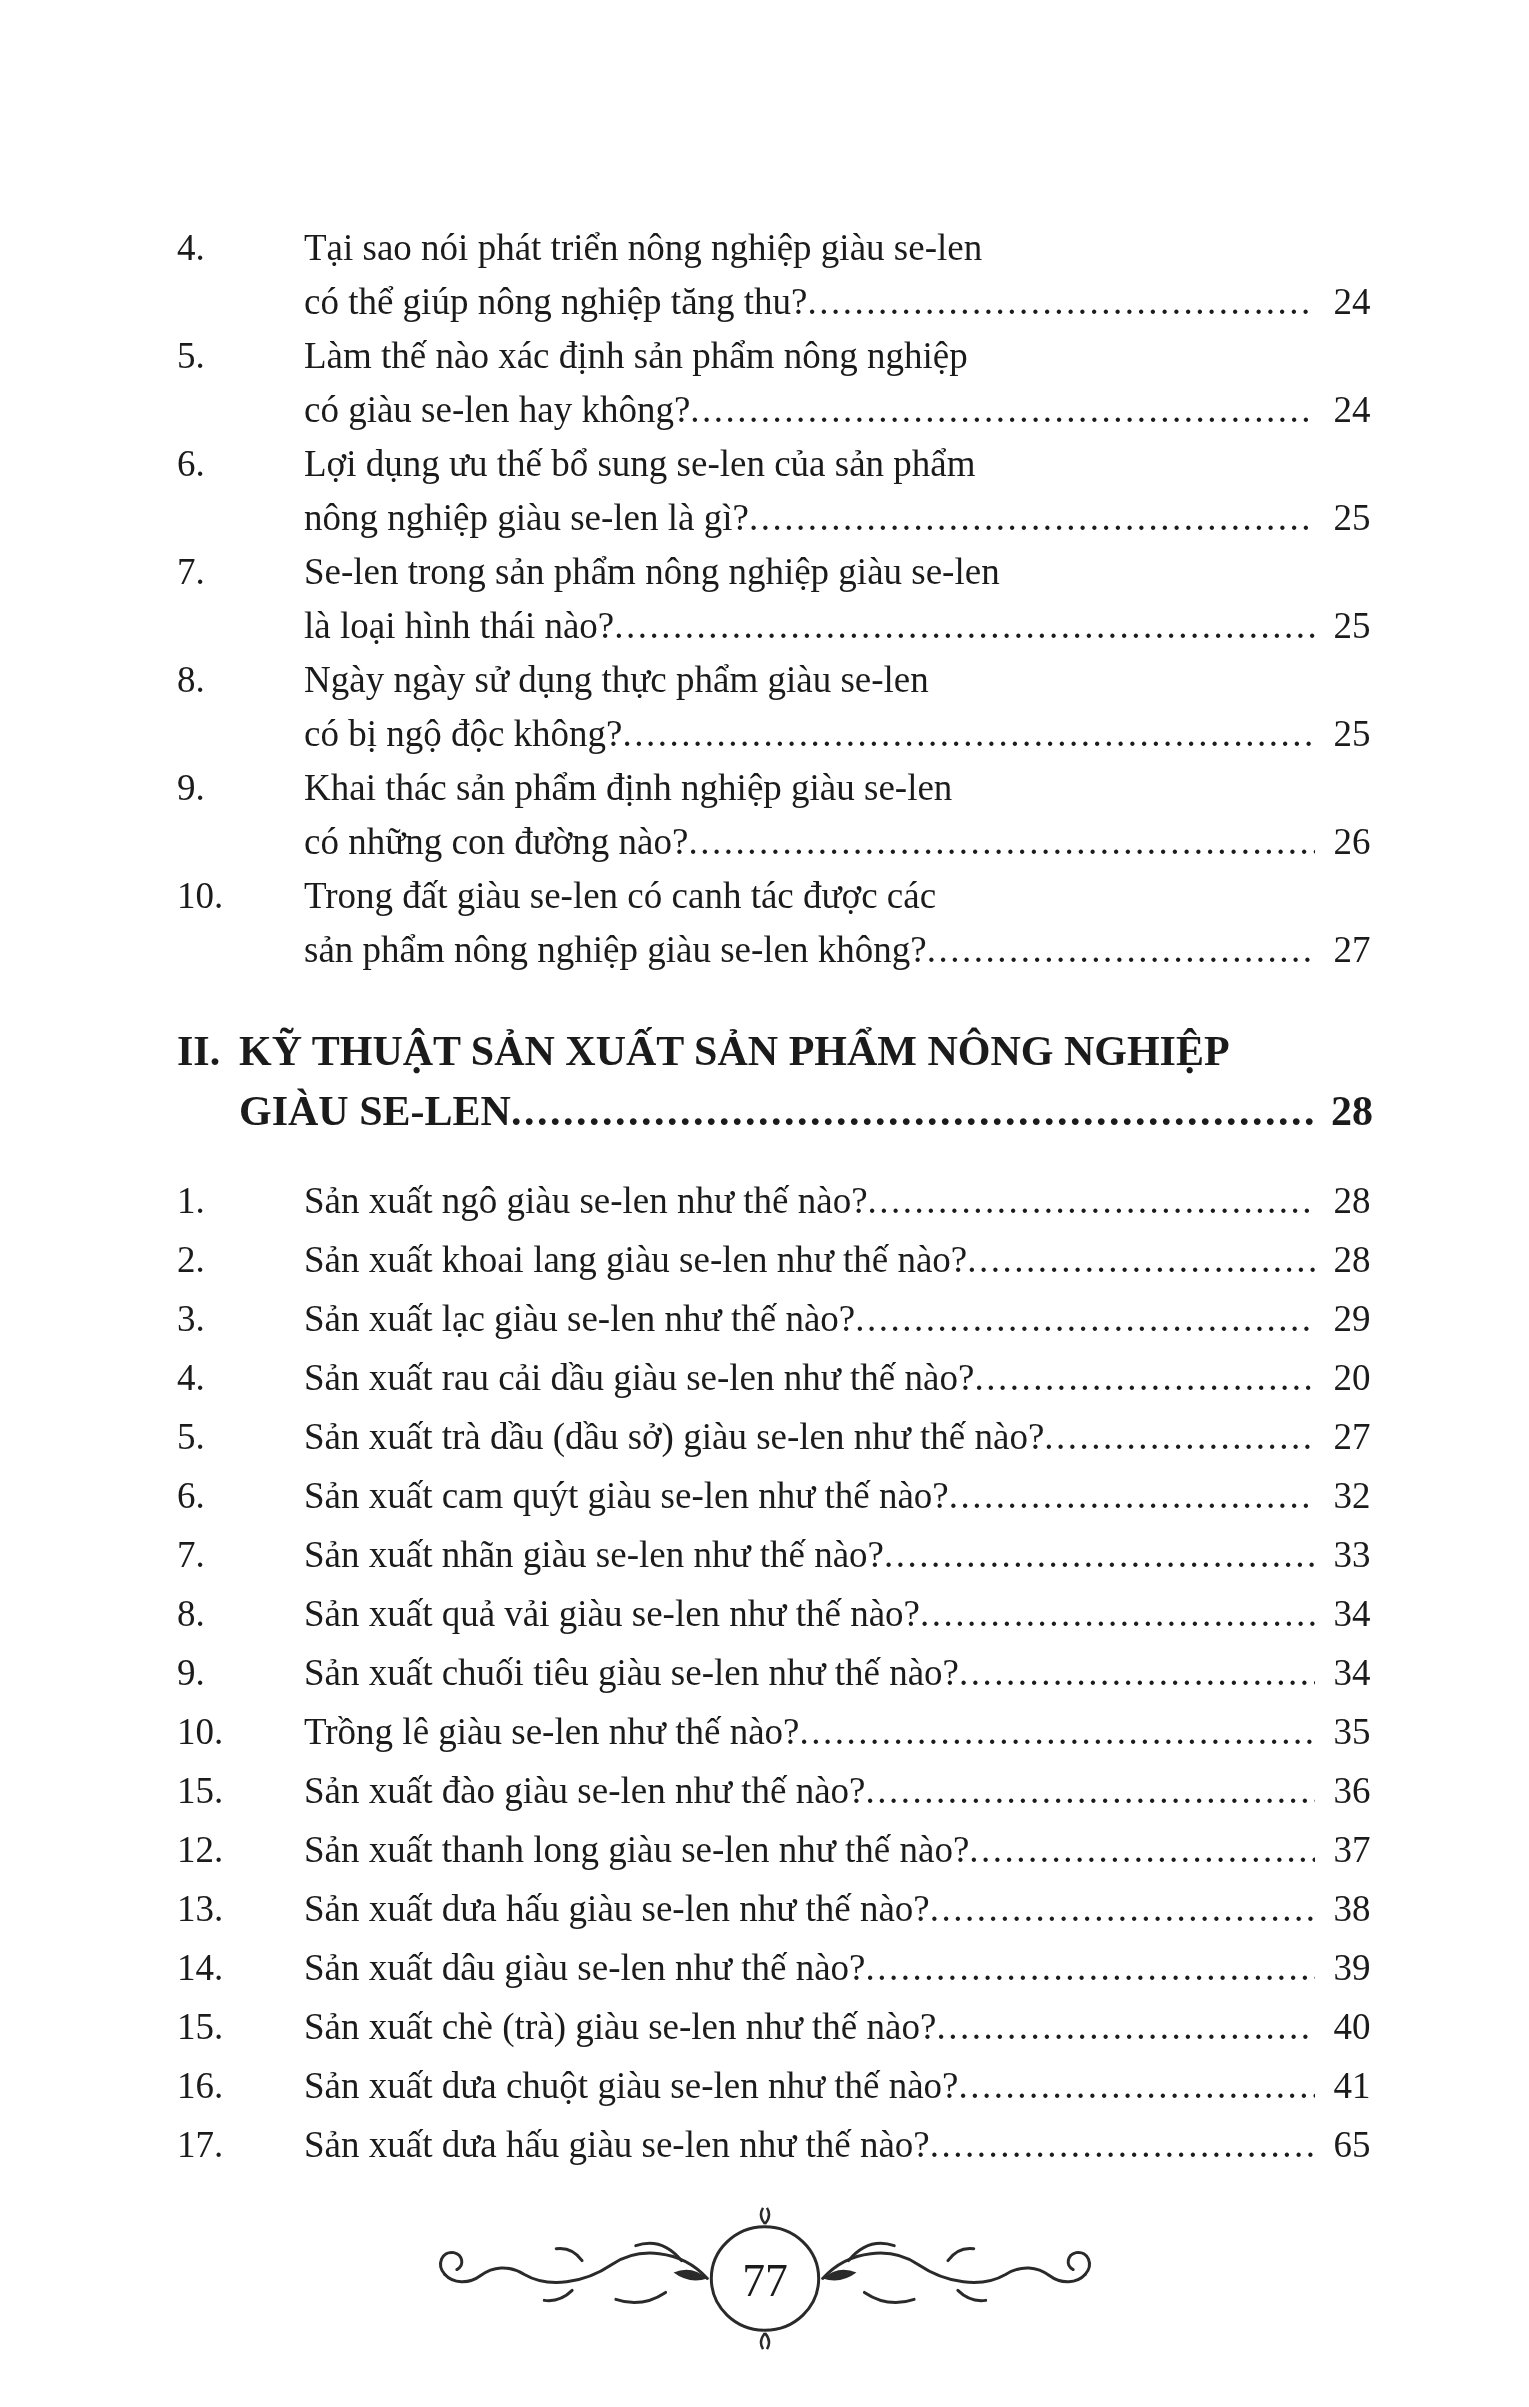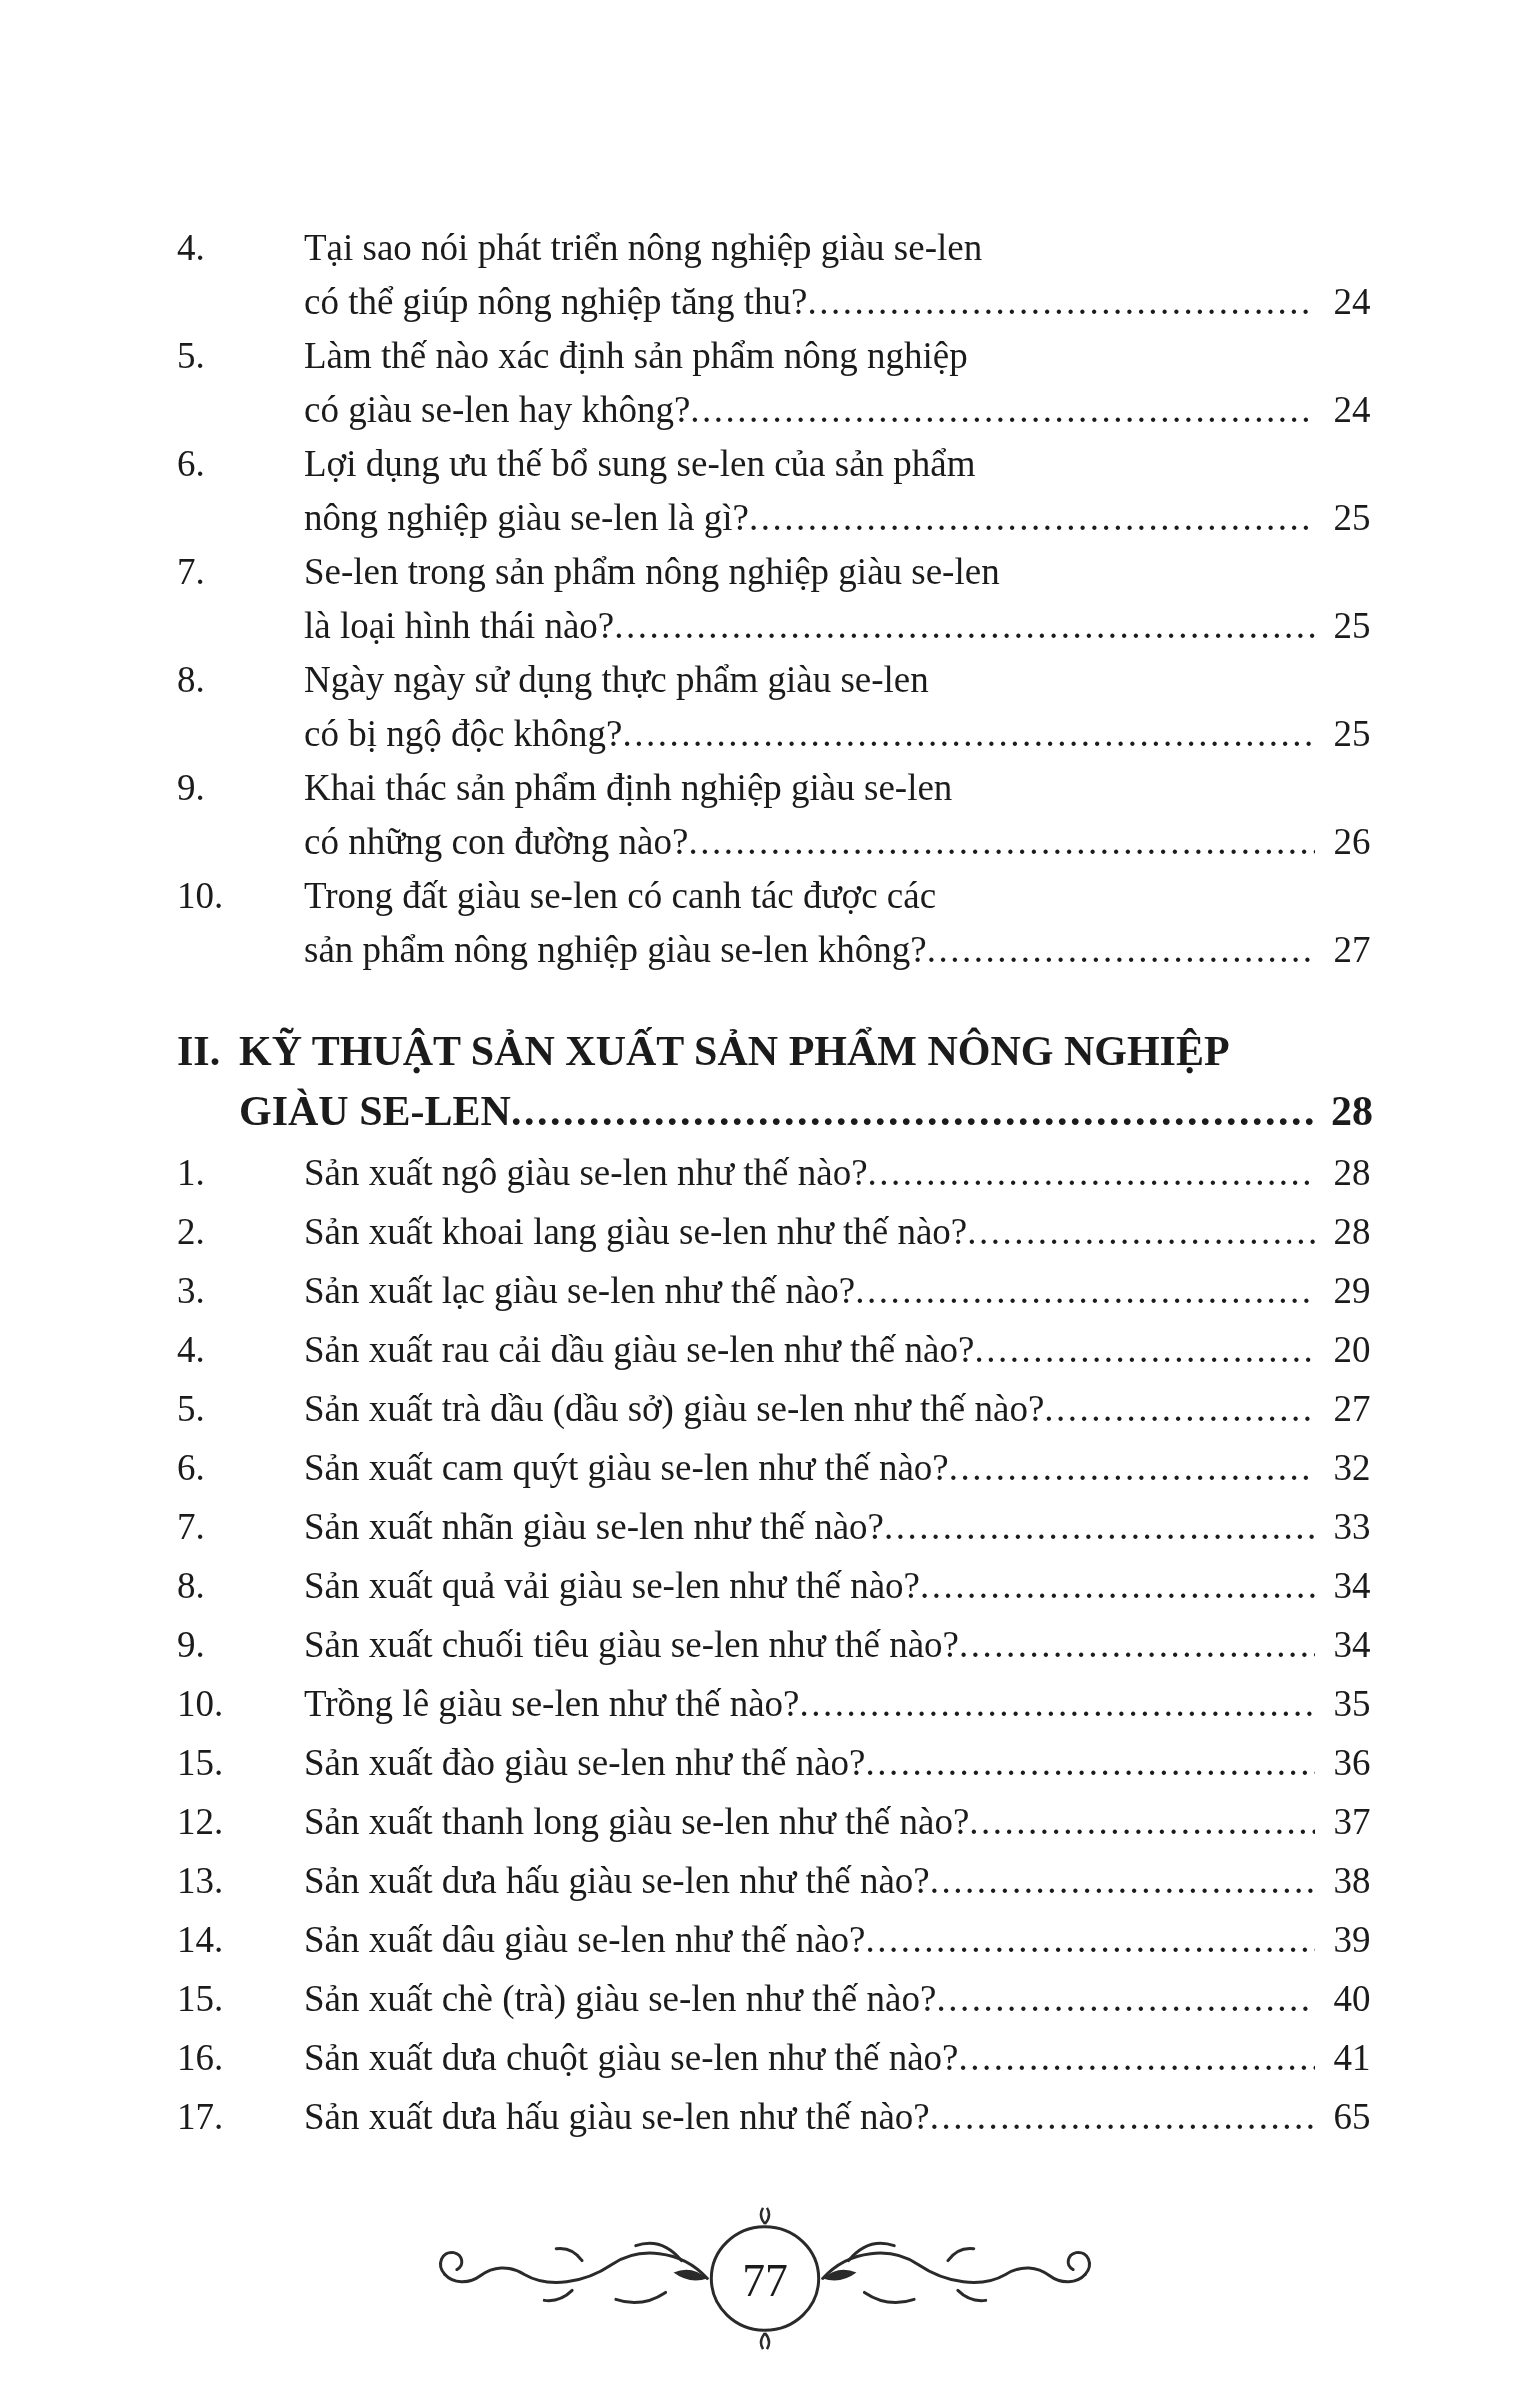--- a/index.html
+++ b/index.html
@@ -17,21 +17,21 @@
   .p1 .row { line-height:54px; font-size:37px; }
   .p2 .row { line-height:59px; font-size:37px; }
   .num { flex:0 0 127px; }
   .txt { flex:0 1 auto; white-space:nowrap; }
   .dots { flex:1 1 auto; overflow:hidden; white-space:nowrap; min-width:24px; }
   .dots::after {
     content:"......................................................................................................................................................................";
     letter-spacing:2.5px;
   }
   .pg { flex:0 0 68px; text-align:center; padding-left:6px; }
-  .section { margin-top:44px; margin-bottom:2px; }
+  .section { margin-top:44px; margin-bottom:30px; }
   .section .row { line-height:60px; font-size:42px; font-weight:bold; }
   .section .num { flex:0 0 62px; }
   .ornament { position:absolute; left:50%; top:2194px; transform:translateX(-50%); }
 </style>
 </head>
 <body>
 
 <div class="page">
   <div class="content">
 

